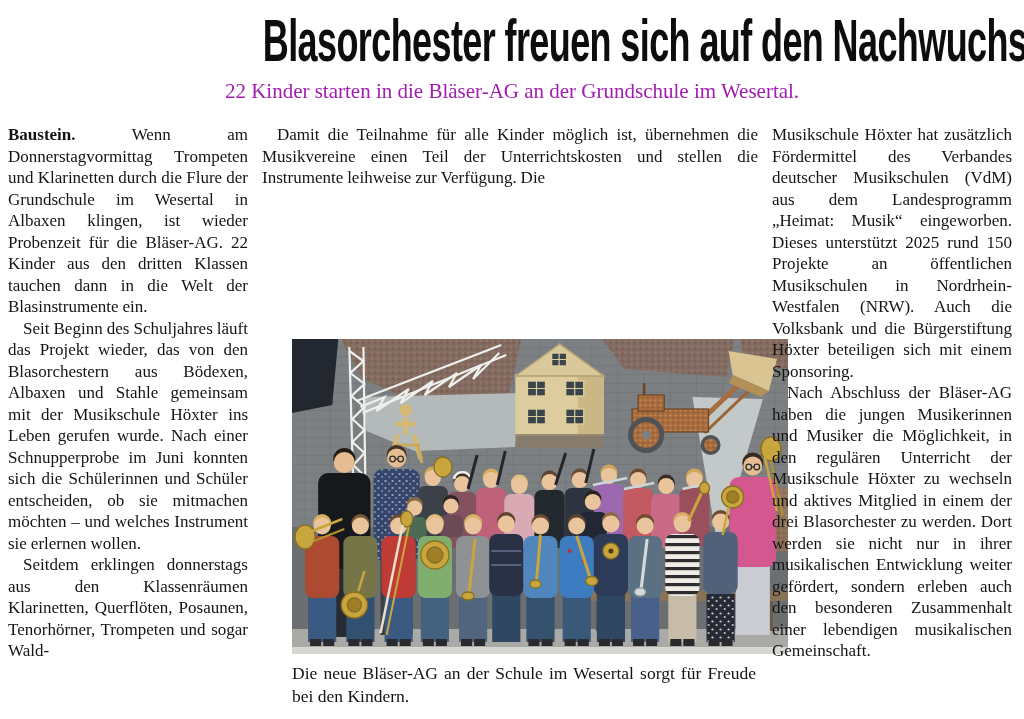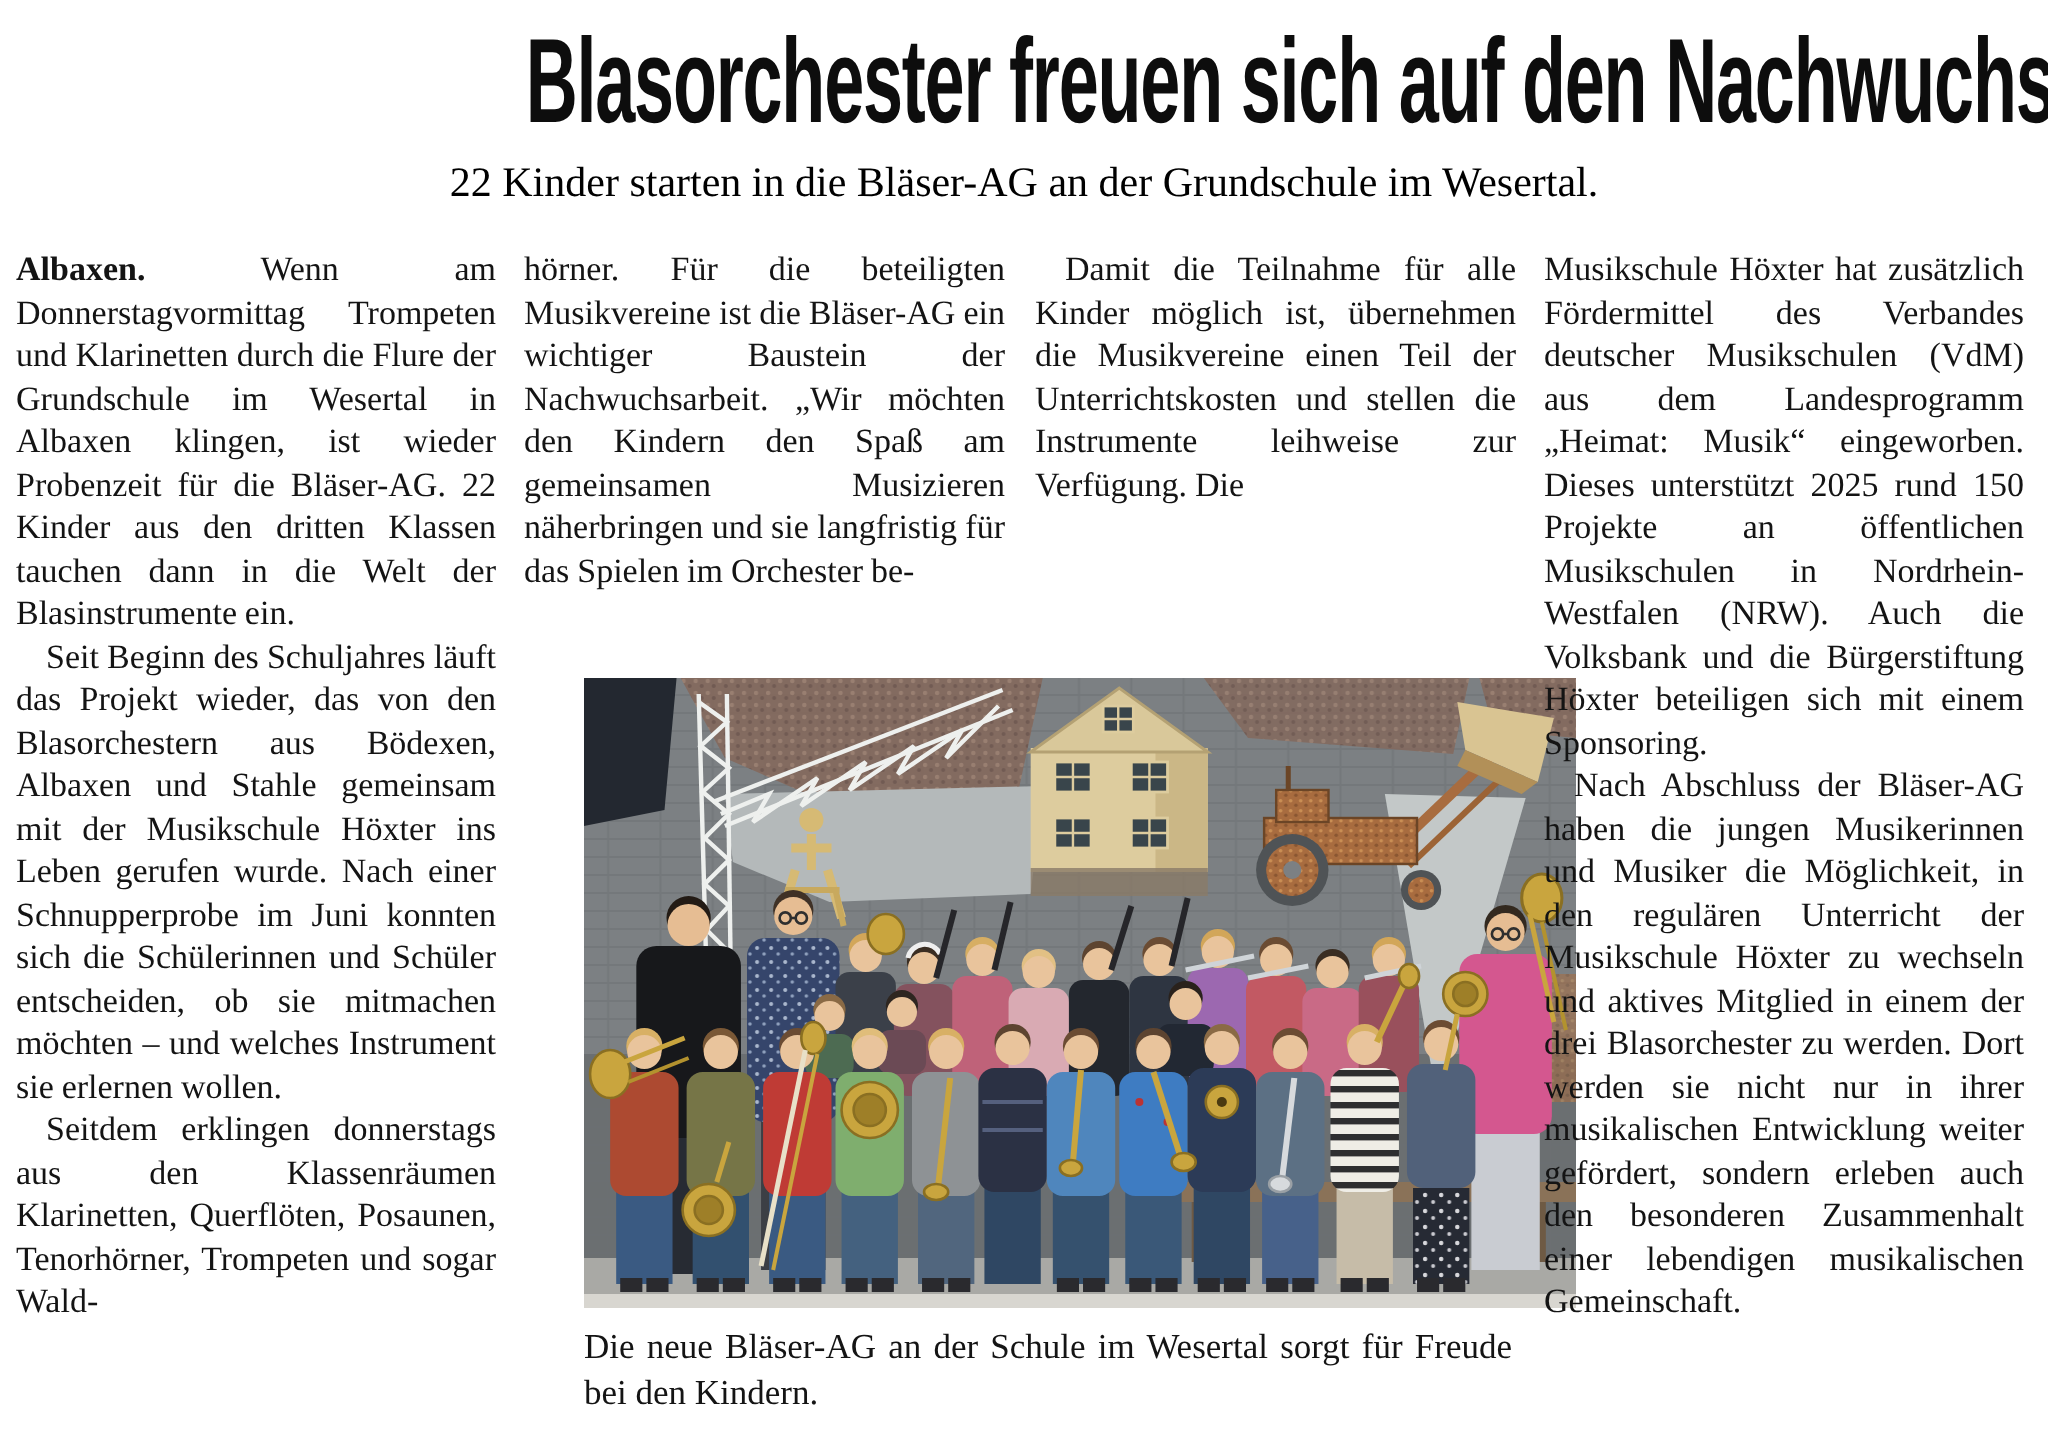--- a/index.html
+++ b/index.html
@@ -7,21 +7,21 @@
     width:1024px;height:719px;overflow:hidden;background:#ffffff;color:#141414;
     font-family:"Liberation Serif", serif;
   }
   .page{padding:8px 8px 0 8px;}
   .headline-wrap{text-align:right;height:58px;margin-top:4px;}
   .headline{
     display:inline-block;font-family:"Liberation Sans", sans-serif;font-weight:700;
     font-size:60px;line-height:58px;white-space:nowrap;letter-spacing:-1px;
     transform:scaleX(.60);transform-origin:center;color:#0d0d0d;
   }
-  .subheadline{text-align:center;font-size:21px;line-height:26px;margin-top:8px;color:#000000;}
+  .subheadline{text-align:center;font-size:21px;line-height:26px;margin-top:8px;color:#a21caf;}
   .cols{display:flex;gap:14px;margin-top:20px;align-items:flex-start;}
   .textcol{
     font-size:17px;line-height:21.5px;text-align:justify;hyphens:auto;
     -webkit-hyphens:auto;word-spacing:-0.3px;
   }
   .side{flex:0 0 240px;width:240px;}
   .mid{flex:0 0 496px;width:496px;}
   .midtext{display:flex;gap:15px;height:206px;overflow:hidden;}
   .midcol{flex:1;}
   p{margin:0;}
@@ -38,30 +38,27 @@
 <div class="page">
 
   <div class="headline-wrap">
     <div class="headline">Blasorchester freuen sich auf den Nachwuchs</div>
   </div>
   <div class="subheadline">22 Kinder starten in die Bläser-AG an der Grundschule im Wesertal.</div>
 
   <div class="cols">
 
     <div class="side textcol">
-      <p><span class="lead">Albaxen.</span> <span>Wenn am Donnerstagvormittag Trompeten und Klarinetten durch die Flure der Grundschule im Wesertal in Albaxen klingen, ist wieder Probenzeit für die Bläser-AG. 22 Kinder aus den dritten Klassen tauchen dann in die Welt der Blasinstrumente ein.</span></p>
+      <p><span class="lead">Baustein.</span> <span>Wenn am Donnerstagvormittag Trompeten und Klarinetten durch die Flure der Grundschule im Wesertal in Albaxen klingen, ist wieder Probenzeit für die Bläser-AG. 22 Kinder aus den dritten Klassen tauchen dann in die Welt der Blasinstrumente ein.</span></p>
       <p class="ind">Seit Beginn des Schuljahres läuft das Projekt wieder, das von den Blasorchestern aus Bödexen, Albaxen und Stahle gemeinsam mit der Musikschule Höxter ins Leben gerufen wurde. Nach einer Schnupperprobe im Juni konnten sich die Schülerinnen und Schüler entscheiden, ob sie mitmachen möchten – und welches Instrument sie erlernen wollen.</p>
       <p class="ind">Seitdem erklingen donnerstags aus den Klassenräumen Klarinetten, Querflöten, Posaunen, Tenorhörner, Trompeten und sogar Wald-</p>
     </div>
 
     <div class="mid">
       <div class="midtext">
-        <div class="midcol textcol">
-          <p>hörner. Für die beteiligten Musikvereine ist die Bläser-AG ein wichtiger Baustein der Nachwuchsarbeit. „Wir möchten den Kindern den Spaß am gemeinsamen Musizieren näherbringen und sie langfristig für das Spielen im Orchester be-</p>
-        </div>
         <div class="midcol textcol">
           <p class="ind">Damit die Teilnahme für alle Kinder möglich ist, übernehmen die Musikvereine einen Teil der Unterrichtskosten und stellen die Instrumente leihweise zur Verfügung. Die</p>
         </div>
       </div>
 
       <div class="photo-block">
         <svg class="photo" viewBox="0 0 493 315" preserveAspectRatio="none" xmlns="http://www.w3.org/2000/svg">
           <defs>
             <pattern id="st" width="26" height="9" patternUnits="userSpaceOnUse">
               <path d="M0 8.5 H26 M12 0 V8" stroke="#6d7174" stroke-width="1" fill="none"></path>

